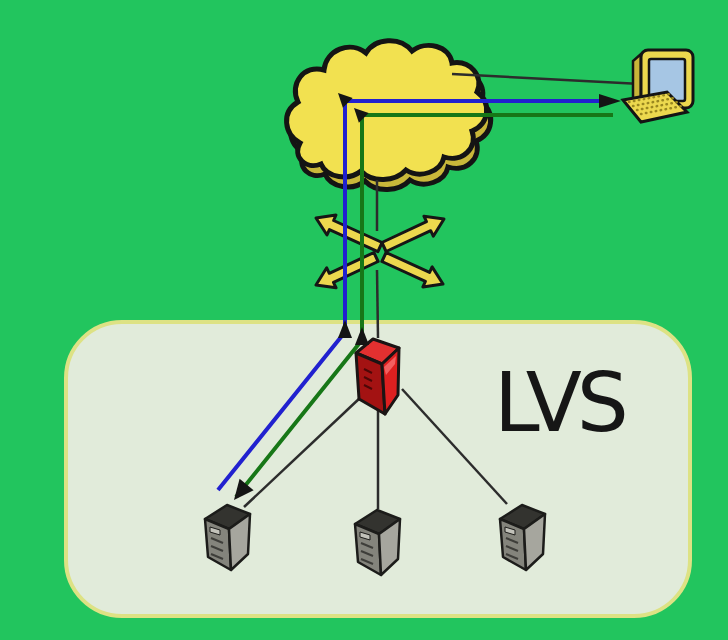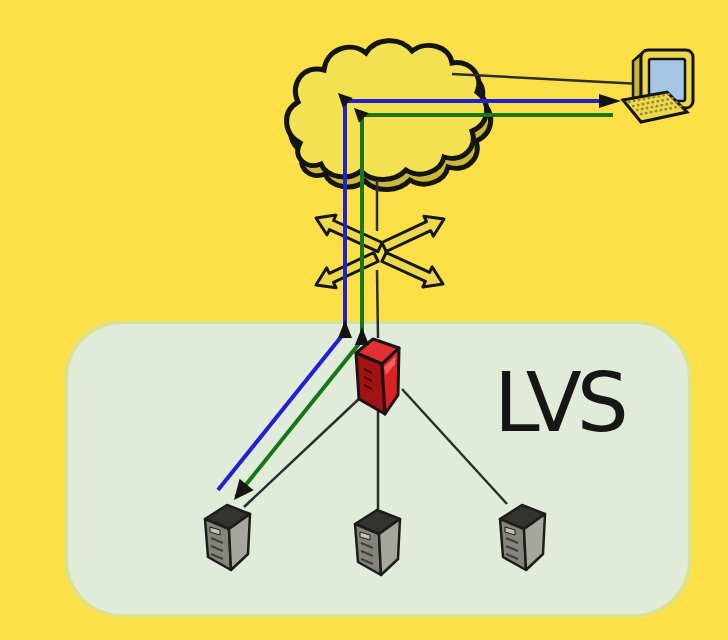--- a/index.html
+++ b/index.html
@@ -1,19 +1,19 @@
 <!DOCTYPE html>
 <html><head>
 <meta charset="utf-8">
 <style>
   html,body{margin:0;padding:0;background:#ffffff;}
   #canvas{
     position:relative;
     width:728px;height:640px;
-    background:#fde047;
+    background:#22c55e;
     overflow:hidden;
     font-family:"DejaVu Sans",sans-serif;
   }
   #lvs-zone{
     position:absolute;
     left:64px;top:320px;
     width:620px;height:290px;
     background:#e1ebda;
     border:4px solid #dde284;
     border-radius:58px;

